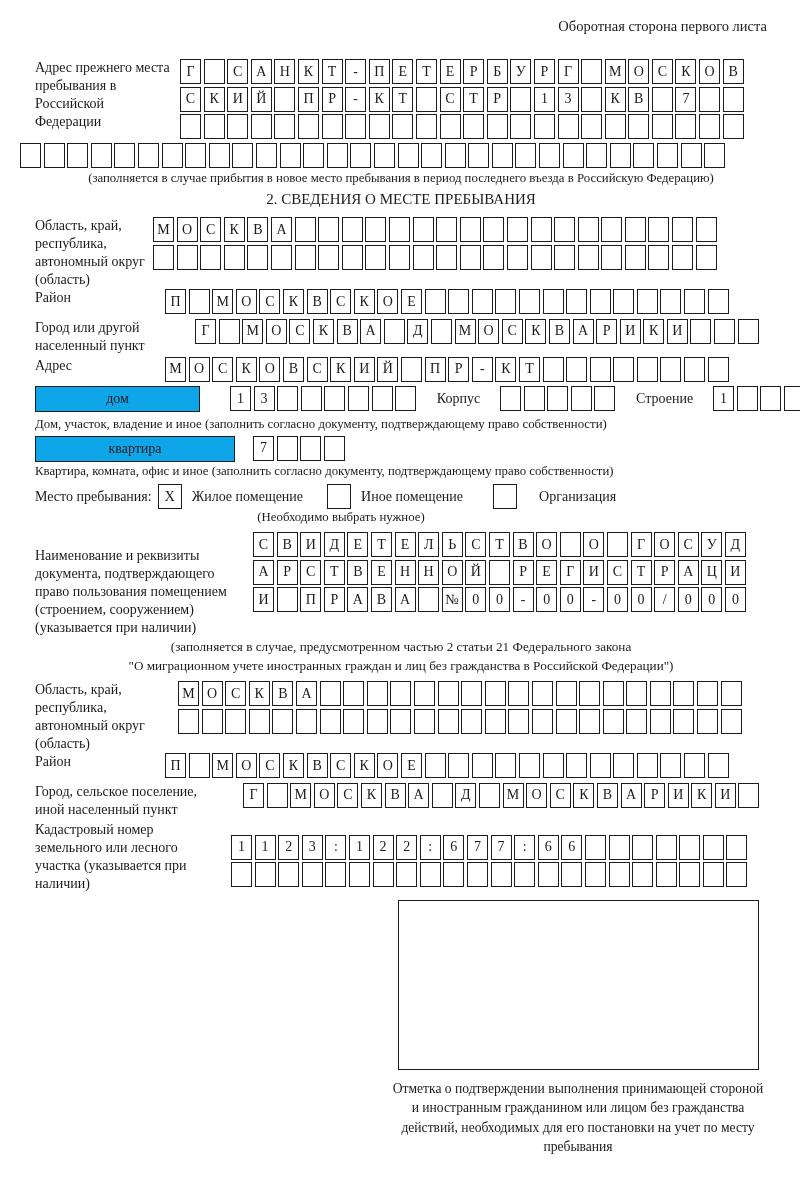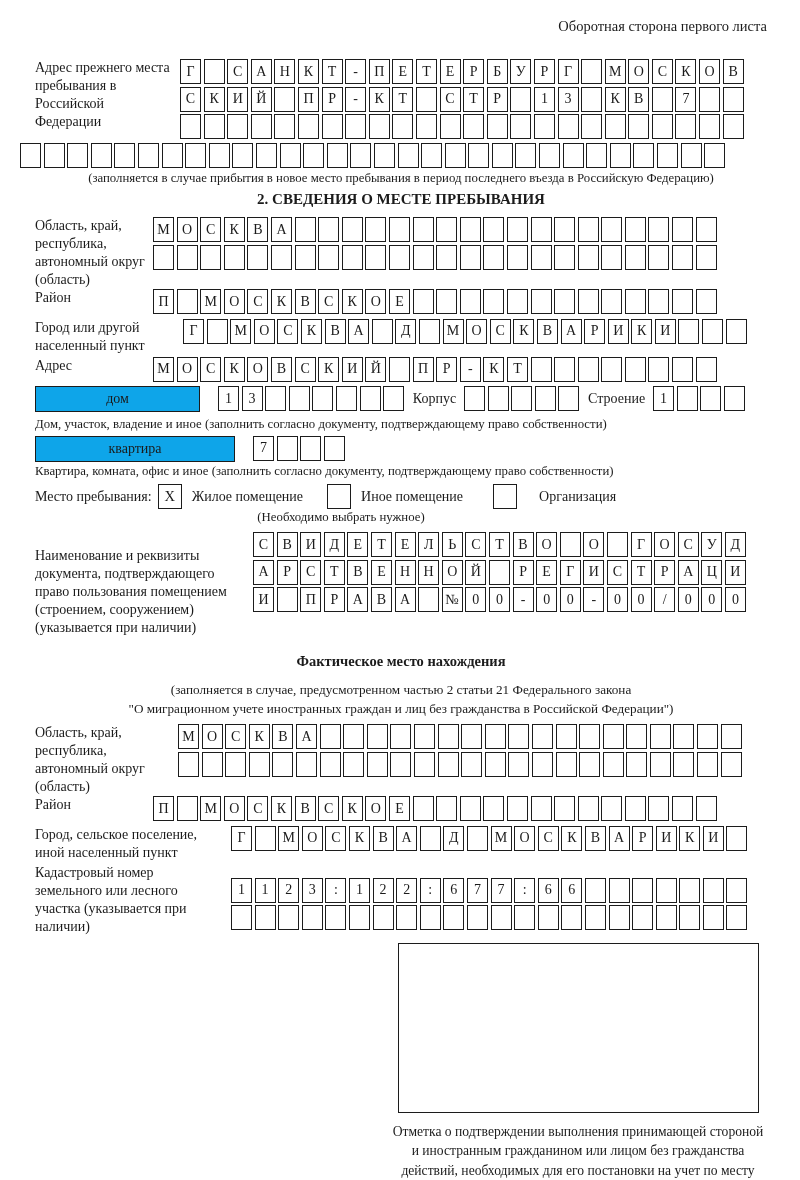--- a/index.html
+++ b/index.html
@@ -22,26 +22,26 @@
   .cell {
     width: 21px; height: 25px; flex: none;
     border: 1.6px solid #1c1c1c; margin-right: 2.6px;
     display: flex; align-items: center; justify-content: center;
     font-size: 14px; line-height: 1; background: #fff;
   }
   .fullrow { margin-left: -15px; margin-top: 1px; }
   .fullrow .cell { width: 21px; }
 
   .note { font-size: 12.8px; text-align: center; line-height: 16px; }
-  .sect-title { font-size: 15px; font-weight: bold; text-align: center; margin: 5px 0 9px 0; }
+  .sect-title { font-size: 15px; font-weight: normal; text-align: center; margin: 5px 0 9px 0; }
 
   .w137 { width: 145px; } .w118 { width: 118px; } .w140 { width: 148px; }
   .w210 { width: 218px; margin-top: 15px; } .w135 { width: 143px; } .w188 { width: 196px; }
 
-  .mb { margin-bottom: 2px; }
+  .mb { margin-bottom: 2px; gap: 12px; }
 
   .widebox {
     height: 26px; border: 1.6px solid #1c1c1c; flex: none;
     display: flex; align-items: center; justify-content: center;
     font-size: 14px; margin-right: 18px; background: #0ea5e9;
   }
   .inline-lbl { font-size: 14px; line-height: 26px; flex: none; margin: 0 8px 0 6px; }
 
   .chk {
     width: 24px; height: 25px; flex: none;
@@ -461,21 +461,20 @@
           <span class="cell">0</span>
           <span class="cell">0</span>
           <span class="cell">/</span>
           <span class="cell">0</span>
           <span class="cell">0</span>
           <span class="cell">0</span>
         </div>
     </div>
   </div>
 
-  <div class="fact-head">Фактическое место нахождения</div>
   <div class="fact-note">(заполняется в случае, предусмотренном частью 2 статьи 21 Федерального закона</div>
   <div class="fact-note">"О миграционном учете иностранных граждан и лиц без гражданства в Российской Федерации")</div>
 
   <div class="frow" style="margin-top:6px">
     <div class="flabel w135">Область, край, республика, автономный округ (область)</div>
     <div class="cellcol">
       <div class="cells">
           <span class="cell">М</span>
           <span class="cell">О</span>
           <span class="cell">С</span>

